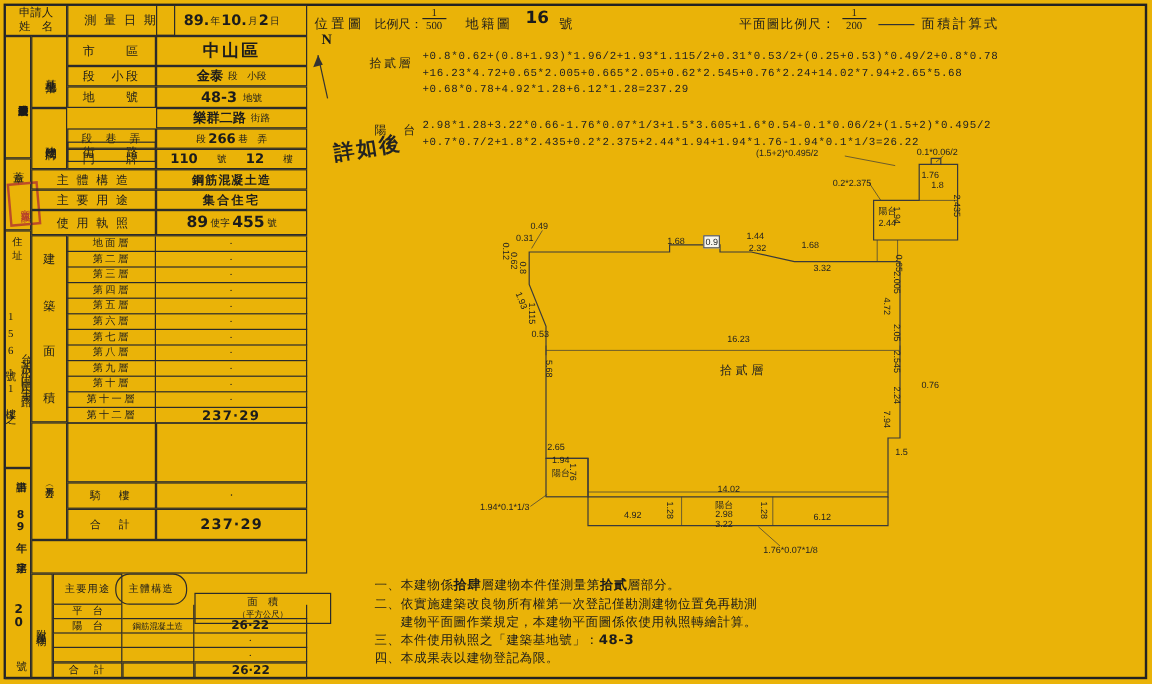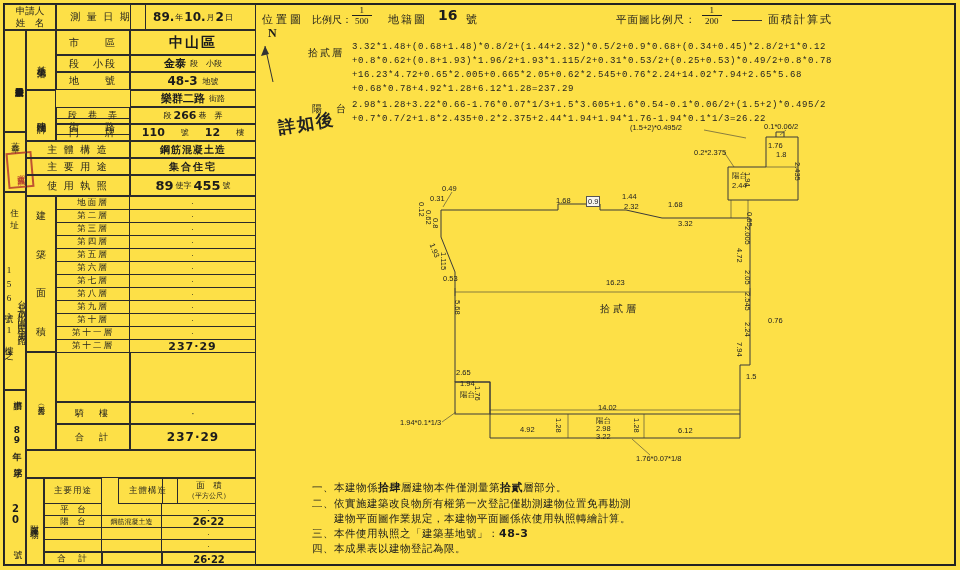--- a/index.html
+++ b/index.html
@@ -1,17 +1,17 @@
 <!DOCTYPE html>
 <html><head>
 <meta charset="utf-8">
 <style>
   *{margin:0;padding:0;box-sizing:border-box;}
   html,body{background:#e9e7e0;}
-  #page{position:relative;width:960px;height:570px;background:#fde047;overflow:hidden;
+  #page{position:relative;width:960px;height:570px;background:#eab308;overflow:hidden;
         font-family:"Liberation Serif","DejaVu Serif",serif;color:#1c1c1c;}
   .cell{position:absolute;border:1px solid #2b2b2b;display:flex;align-items:center;
         justify-content:center;text-align:center;overflow:hidden;background:transparent;}
   .blk{position:absolute;}
   .frame{position:absolute;left:3px;top:3px;width:953px;height:563px;border:2px solid #222;pointer-events:none;}
   .lab{font-size:10px;letter-spacing:2px;}
   .small{font-size:8px;letter-spacing:0;}
   .vert{writing-mode:vertical-rl;text-orientation:upright;}
   .hand{font-family:"DejaVu Sans",sans-serif;font-weight:700;}
   .hv{font-size:12px;}
@@ -76,21 +76,21 @@
 
   <div class="cell vert" style="left:4px;top:30px;width:22px;height:102px;font-size:8.5px;line-height:11px;align-items:flex-start;">
     <span style="display:block;">宏益建設股份公司</span>
     <span style="display:block;">董事長洪國雄</span>
   </div>
   <div class="cell" style="left:4px;top:132px;width:22px;height:60px;align-items:flex-start;padding-top:2px;font-size:9px;letter-spacing:2px;">
     <span class="vert">蓋章</span>
   </div>
   <div class="stamp" style="left:7px;top:152px;width:26px;height:36px;">宏益建設</div>
 
-  <div class="cell" style="left:4px;top:192px;width:22px;height:198px;flex-direction:column;justify-content:flex-start;padding-top:15px;">
+  <div class="cell" style="left:4px;top:192px;width:22px;height:198px;flex-direction:column;justify-content:flex-start;padding-top:3px;">
     <div style="font-size:8.5px;letter-spacing:1px;">住 址</div>
     <div class="vert" style="font-size:9px;letter-spacing:4px;margin-top:4px;height:170px;">
       <span style="display:block;">台北市松山區民生東路</span>
       <span style="display:block;">156號11樓之3</span>
     </div>
   </div>
 
   <div class="blk" style="left:4px;top:390px;width:22px;height:176px;border:1px solid #2b2b2b;">
     <span class="vert" style="position:absolute;left:6px;top:3px;font-size:9px;">申請書</span>
     <span class="vert hand" style="position:absolute;left:5px;top:34px;font-size:9px;">89年</span>
@@ -229,22 +229,22 @@
   <div class="cell" style="left:56px;top:402px;width:74px;height:22px;font-size:9px;letter-spacing:3px;">騎　樓</div>
   <div class="cell dotv" style="left:130px;top:402px;width:126px;height:22px;">·</div>
   <div class="cell" style="left:56px;top:424px;width:74px;height:26px;font-size:9px;letter-spacing:3px;">合　計</div>
   <div class="cell" style="left:130px;top:424px;width:126px;height:26px;">
     <span class="hand" style="font-size:12px;letter-spacing:1px;">237·29</span>
   </div>
   <div class="cell" style="left:26px;top:450px;width:230px;height:28px;"></div>
 
   <div class="cell vert" style="left:26px;top:478px;width:18px;height:88px;font-size:8.5px;letter-spacing:2px;">附屬建物</div>
   <div class="cell" style="left:44px;top:478px;width:58px;height:26px;font-size:8.5px;letter-spacing:1px;">主要用途</div>
-  <div class="cell" style="left:118px;top:478px;width:60px;height:26px;font-size:8.5px;letter-spacing:1px;">主體構造</div>
-  <div class="cell" style="left:162px;top:478px;width:94px;height:26px;flex-direction:column;line-height:11px;">
+  <div class="cell" style="left:96px;top:478px;width:60px;height:26px;font-size:8.5px;letter-spacing:1px;border-radius:12px;">主體構造</div>
+  <div class="cell" style="left:162px;top:494px;width:114px;height:26px;flex-direction:column;line-height:11px;">
     <span style="font-size:8.5px;">面　積</span>
     <span style="font-size:7px;">（平方公尺）</span>
   </div>
 
   <div class="blk" style="left:44px;top:504px;">
 
       <div class="annexrow">
         <div class="au">平　台</div>
         <div class="as"></div>
         <div class="av">·</div>
@@ -294,21 +294,20 @@
 
   <span class="blk" style="left:268px;top:26px;font-size:12px;font-weight:bold;">N</span>
   <svg class="blk" style="left:256px;top:38px;" width="26" height="48" viewBox="0 0 26 48">
     <line x1="17" y1="44" x2="9" y2="8" stroke="#333" stroke-width="1"></line>
     <polygon points="9,8 5,18 13,16" fill="#333"></polygon>
   </svg>
 
   <span class="blk" style="left:308px;top:46px;font-size:10px;letter-spacing:2px;">拾貳層</span>
   <div class="calcbox" style="top:42px;">
 
-  <div class="calcline">3.32*1.48+(0.68+1.48)*0.8/2+(1.44+2.32)*0.5/2+0.9*0.68+(0.34+0.45)*2.8/2+1*0.12</div>
       <div class="calcline">+0.8*0.62+(0.8+1.93)*1.96/2+1.93*1.115/2+0.31*0.53/2+(0.25+0.53)*0.49/2+0.8*0.78</div>
       <div class="calcline">+16.23*4.72+0.65*2.005+0.665*2.05+0.62*2.545+0.76*2.24+14.02*7.94+2.65*5.68</div>
       <div class="calcline">+0.68*0.78+4.92*1.28+6.12*1.28=237.29</div>
     </div>
   <span class="blk" style="left:312px;top:102px;font-size:10px;letter-spacing:2px;">陽　台</span>
   <div class="calcbox" style="top:100px;">
 
   <div class="calcline">2.98*1.28+3.22*0.66-1.76*0.07*1/3+1.5*3.605+1.6*0.54-0.1*0.06/2+(1.5+2)*0.495/2</div>
       <div class="calcline">+0.7*0.7/2+1.8*2.435+0.2*2.375+2.44*1.94+1.94*1.76-1.94*0.1*1/3=26.22</div>
     </div>

